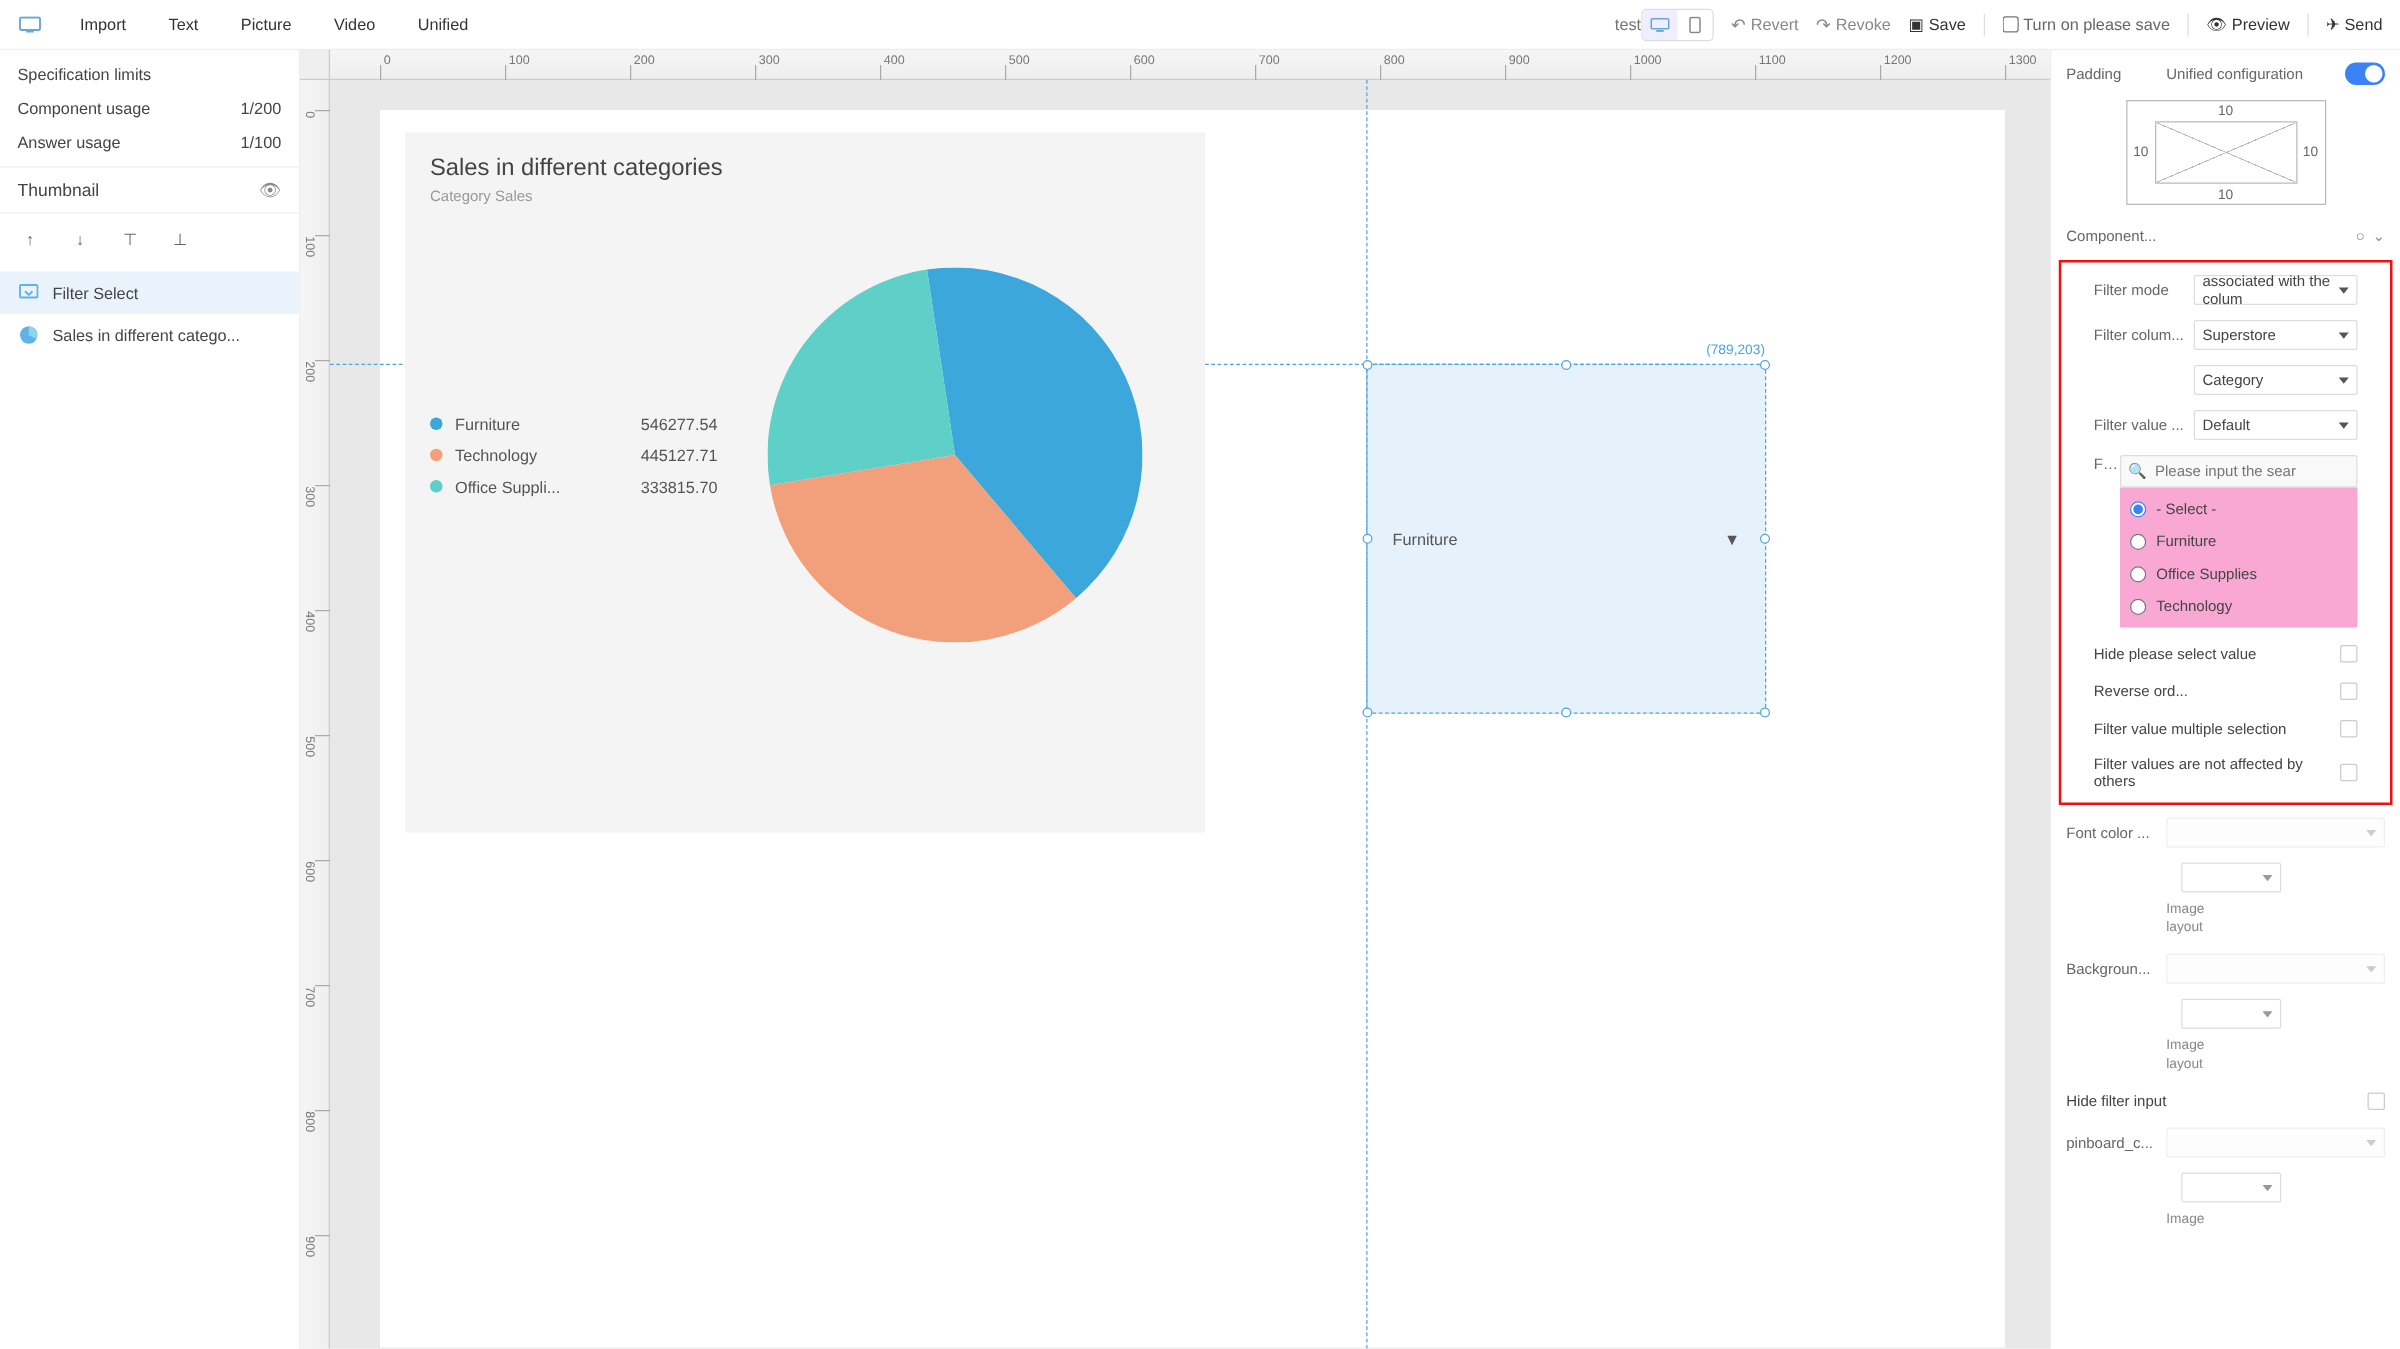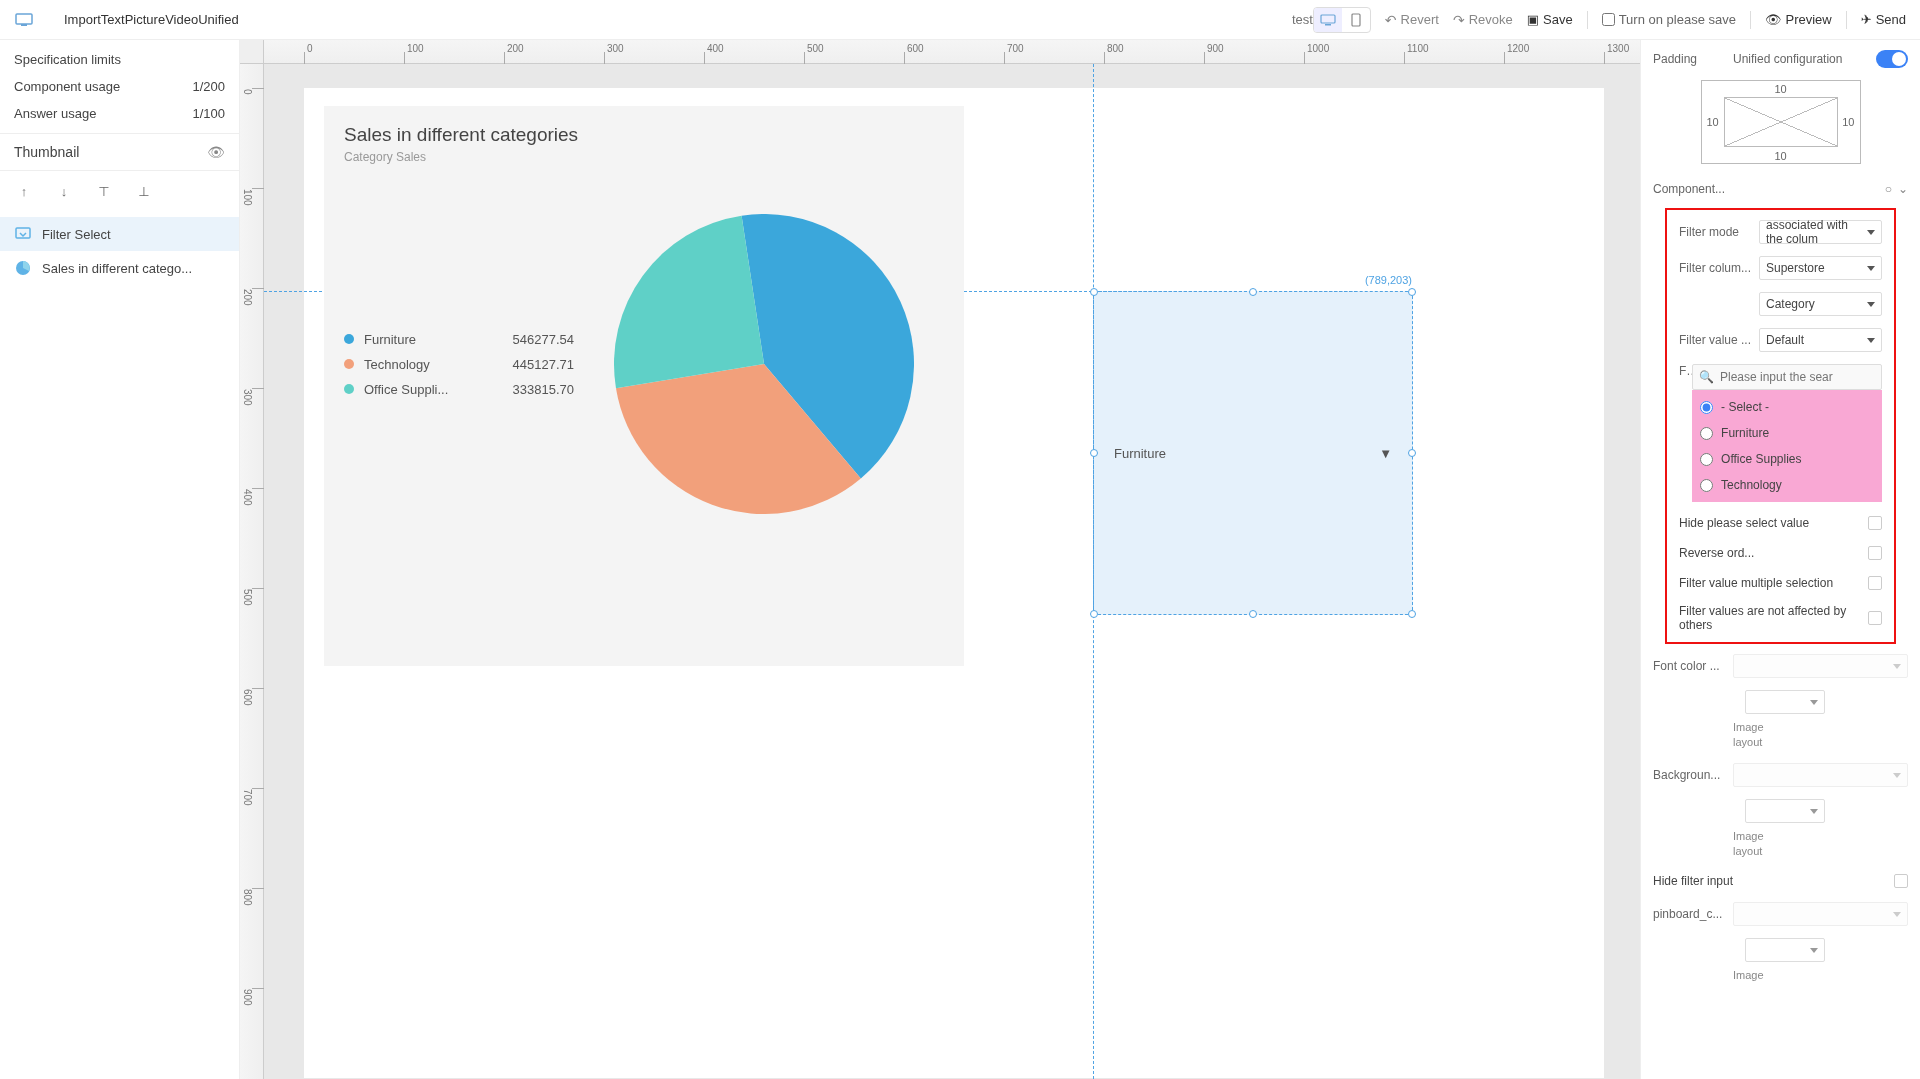--- a/index.html
+++ b/index.html
@@ -1,21 +1,21 @@
 <!DOCTYPE html>
 <html><head>
 <meta charset="utf-8">
 <style>
 * { box-sizing: border-box; margin: 0; padding: 0; font-family: -apple-system, BlinkMacSystemFont, "Segoe UI", Arial, sans-serif; }
 body { width: 1920px; height: 1079px; overflow: hidden; background: #fff; display: flex; flex-direction: column; }
 
 
 .top-bar { height: 40px; display: flex; align-items: center; border-bottom: 1px solid #eee; font-size: 13px; color: #333; padding: 0 14px; }
 .top-bar .logo { width: 20px; height: 20px; margin-right: 30px; display:flex; align-items:center; justify-content:center; }
-.top-bar .menu { display: flex; }
+.top-bar .menu { display: flex; gap: 34px; }
 .top-bar .menu span { cursor: pointer; }
 .top-bar .center { flex: 1; text-align: right; color: #737373; }
 .top-bar .right { display: flex; align-items: center; gap: 14px; }
 .device-switch { display:flex; border:1px solid #ddd; border-radius:4px; overflow:hidden; }
 .device-switch .dev { width:28px; height:24px; display:flex; align-items:center; justify-content:center; cursor:pointer; }
 .device-switch .dev.active { background:#eef; }
 .tb-btn { display:flex; align-items:center; gap:4px; color:#888; cursor:pointer; font-size:13px; }
 .tb-btn.dark { color:#333; }
 .tb-sep { width:1px; height:18px; background:#ddd; }
 .instant { display:flex; align-items:center; gap:4px; color:#666; }
@@ -81,21 +81,21 @@
 .rp-select.empty::after { border-top-color:#999; }
 .rp-toggle { width:32px; height:18px; border-radius:9px; background:#3b82f6; position:relative; margin-left:auto; }
 .rp-toggle::after { content:""; position:absolute; right:2px; top:2px; width:14px; height:14px; background:#fff; border-radius:50%; }
 .padding-box { margin:6px auto 10px; width:160px; height:84px; border:1px solid #bbb; position:relative; font-size:11px; color:#666; }
 .padding-box .inner { position:absolute; left:22px; right:22px; top:16px; bottom:16px; border:1px solid #bbb; background:linear-gradient(to bottom right, transparent 49.5%, #bbb 49.5%, #bbb 50.5%, transparent 50.5%), linear-gradient(to bottom left, transparent 49.5%, #bbb 49.5%, #bbb 50.5%, transparent 50.5%); }
 .padding-box .pt { position:absolute; left:50%; transform:translateX(-50%); top:2px; }
 .padding-box .pb { position:absolute; left:50%; transform:translateX(-50%); bottom:1px; }
 .padding-box .pl { position:absolute; left:5px; top:50%; transform:translateY(-50%); }
 .padding-box .pr { position:absolute; right:5px; top:50%; transform:translateY(-50%); }
 
-.rp-highlight { border:2px solid #e11; margin:4px 24px; padding:4px 0; }
+.rp-highlight { border:2px solid #e11; margin:4px 6px; padding:4px 14px; }
 .rp-search { height:26px; border:1px solid #ddd; border-radius:2px; display:flex; align-items:center; gap:6px; padding:0 6px; background:#f9f9f9; }
 .rp-search input { border:none; outline:none; background:transparent; font-size:12px; flex:1; }
 .radio-list { padding:4px 0; background:#f9a8d4; }
 .radio-item { display:flex; align-items:center; gap:8px; padding:6px 8px; cursor:pointer; }
 .radio-item input { accent-color:#3b82f6; }
 .rp-check { width:14px; height:14px; border:1px solid #ccc; border-radius:2px; margin-left:auto; cursor:pointer; }
 .rp-color { width:100%; height:24px; border:1px solid #eee; border-radius:2px; background:#fdfdfd; position:relative; }
 .rp-color::after { content:""; position:absolute; right:6px; top:9px; width:0; height:0; border-left:4px solid transparent; border-right:4px solid transparent; border-top:5px solid #ccc; }
 .img-layout { font-size:11px; color:#888; padding-left:92px; line-height:1.4; }
 .rp-narrow { width:80px; margin-left:12px; }
@@ -316,21 +316,21 @@
             </div>
           </div>
           <svg id="pie" width="300" height="300" viewBox="-1 -1 2 2">
               <path d="M 0 0 L -0.14943813247359908 -0.9887710779360424 A 1 1 0 0 1 0.6454115096016487 0.7638350497808547 Z" fill="#3ba7db"></path>
               <path d="M 0 0 L 0.6454115096016487 0.7638350497808547 A 1 1 0 0 1 -0.9869223625612329 0.16119630974856186 Z" fill="#f2a07b"></path>
               <path d="M 0 0 L -0.9869223625612329 0.16119630974856186 A 1 1 0 0 1 -0.14943813247359888 -0.9887710779360424 Z" fill="#5fd0c7"></path>
             </svg>
         </div>
       </div>
 
-      <div class="sel-box" style="left:829px; top:227px; width:320px; height:324px;">
+      <div class="sel-box" style="left:829px; top:227px; width:320px; height:280px;">
         <span class="coord">(789,203)</span>
         <div class="dropdown">
           <span>Furniture</span>
           <span>▼</span>
         </div>
         <div class="handle" style="left:-4px;top:-4px;"></div>
         <div class="handle" style="right:-4px;top:-4px;"></div>
         <div class="handle" style="left:-4px;bottom:-4px;"></div>
         <div class="handle" style="right:-4px;bottom:-4px;"></div>
         <div class="handle" style="left:50%;top:-4px;margin-left:-4px;"></div>

